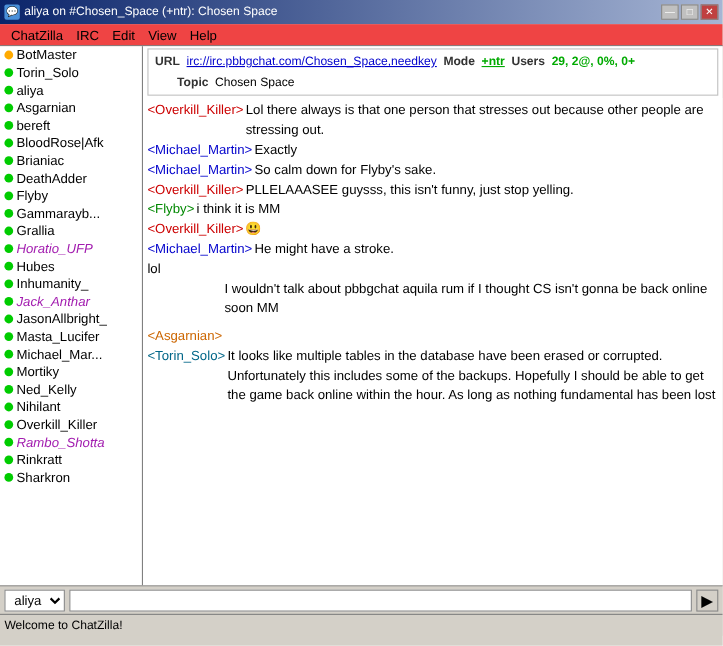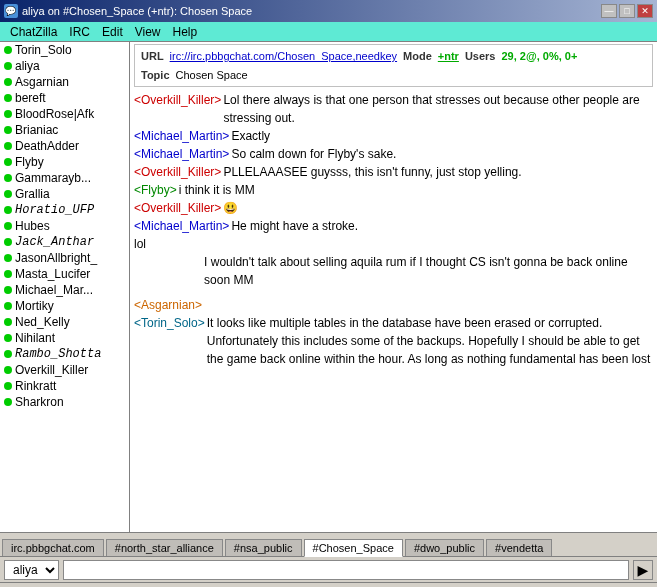--- a/index.html
+++ b/index.html
@@ -49,21 +49,21 @@
       border: 1px solid #888;
       font-size: 9px;
       display: flex;
       align-items: center;
       justify-content: center;
       cursor: pointer;
     }
     .title-btn.close { background: #c04040; color: white; }
     
     #menu-bar {
-      background: #5eead4;
+      background: #ef4444;
       height: 20px;
       display: flex;
       align-items: center;
       padding: 0 4px;
       border-bottom: 1px solid #808080;
     }
     .menu-item {
       padding: 2px 6px;
       font-size: 12px;
       cursor: pointer;
@@ -83,21 +83,21 @@
     }
     .user-item {
       display: flex;
       align-items: center;
       padding: 1px 4px;
       font-size: 12px;
       cursor: pointer;
       white-space: nowrap;
       overflow: hidden;
     }
-    .user-item.highlighted { color: #000000; font-style: italic; font-family: Liberation Mono, monospace; }
+    .user-item.highlighted { color: #a21caf; font-style: italic; }
     .status-dot {
       width: 8px;
       height: 8px;
       border-radius: 50%;
       margin-right: 3px;
       flex-shrink: 0;
     }
     .dot-green { background: #00cc00; }
     .dot-yellow { background: #ffaa00; }
     
@@ -125,20 +125,21 @@
     }
     #url-bar .label { font-weight: bold; color: #333; }
     #url-bar .url-link { color: #0000cc; text-decoration: underline; cursor: pointer; }
     #url-bar .mode-val { color: #00aa00; font-weight: bold; text-decoration: underline; }
     #url-bar .users-val { color: #00aa00; font-weight: bold; }
     #url-bar .topic-row {
       display: flex;
       align-items: baseline;
       gap: 6px;
       margin-top: 2px;
+      margin-left: 20px;
     }
     
     #chat-messages {
       flex: 1;
       overflow-y: auto;
       padding: 2px 4px;
       font-size: 12px;
       line-height: 1.5;
       background: white;
     }
@@ -249,20 +250,24 @@
     <span class="menu-item">ChatZilla</span>
     <span class="menu-item">IRC</span>
     <span class="menu-item">Edit</span>
     <span class="menu-item">View</span>
     <span class="menu-item">Help</span>
   </div>
 
   <div id="main">
 
     <div id="user-list">
+    <div class="user-item">
+          <div class="status-dot dot-yellow"></div>
+          <span>BotMaster</span>
+        </div>
         <div class="user-item">
           <div class="status-dot dot-green"></div>
           <span>Torin_Solo</span>
         </div>
         <div class="user-item">
           <div class="status-dot dot-green"></div>
           <span>aliya</span>
         </div>
         <div class="user-item">
           <div class="status-dot dot-green"></div>
@@ -297,20 +302,24 @@
           <span>Grallia</span>
         </div>
         <div class="user-item highlighted">
           <div class="status-dot dot-green"></div>
           <span>Horatio_UFP</span>
         </div>
         <div class="user-item">
           <div class="status-dot dot-green"></div>
           <span>Hubes</span>
         </div>
+        <div class="user-item">
+          <div class="status-dot dot-green"></div>
+          <span>Inhumanity_</span>
+        </div>
         <div class="user-item highlighted">
           <div class="status-dot dot-green"></div>
           <span>Jack_Anthar</span>
         </div>
         <div class="user-item">
           <div class="status-dot dot-green"></div>
           <span>JasonAllbright_</span>
         </div>
         <div class="user-item">
           <div class="status-dot dot-green"></div>
@@ -325,27 +334,27 @@
           <span>Mortiky</span>
         </div>
         <div class="user-item">
           <div class="status-dot dot-green"></div>
           <span>Ned_Kelly</span>
         </div>
         <div class="user-item">
           <div class="status-dot dot-green"></div>
           <span>Nihilant</span>
         </div>
+        <div class="user-item">
+          <div class="status-dot dot-green"></div>
+          <span>Overkill_Killer</span>
+        </div>
         <div class="user-item highlighted">
           <div class="status-dot dot-green"></div>
           <span>Rambo_Shotta</span>
-        </div>
-        <div class="user-item">
-          <div class="status-dot dot-green"></div>
-          <span>Overkill_Killer</span>
         </div>
         <div class="user-item">
           <div class="status-dot dot-green"></div>
           <span>Rinkratt</span>
         </div>
         <div class="user-item">
           <div class="status-dot dot-green"></div>
           <span>Sharkron</span>
         </div>
       </div>
@@ -394,38 +403,30 @@
           </div>
           <div class="msg-line">
             <span class="nick" style="color: rgb(0, 0, 204);">&lt;Michael_Martin&gt;</span>
             <span class="msg-text"> He might have a stroke.</span>
           </div>
           <div class="msg-line">
             <span class="msg-text"> lol</span>
           </div>
           <div class="msg-line">
             <span class="nick" style="color: rgb(204, 102, 0); margin-top: 43px;">&lt;Asgarnian&gt;</span>
-            <span class="msg-text"> I wouldn't talk about selling aquila rum if I thought CS isn't gonna be back online soon MM</span>
+            <span class="msg-text"> I wouldn't talk about pbbgchat aquila rum if I thought CS isn't gonna be back online soon MM</span>
           </div>
           <div class="msg-line">
             <span class="nick" style="color: rgb(0, 102, 136);">&lt;Torin_Solo&gt;</span>
             <span class="msg-text"> It looks like multiple tables in the database have been erased or corrupted. Unfortunately this includes some of the backups. Hopefully I should be able to get the game back online within the hour. As long as nothing fundamental has been lost</span>
           </div>
         </div>
     </div>
   </div>
 
-  <div id="tab-bar">
-  <div class="tab">irc.pbbgchat.com</div>
-      <div class="tab">#north_star_alliance</div>
-      <div class="tab">#nsa_public</div>
-      <div class="tab active">#Chosen_Space</div>
-      <div class="tab">#dwo_public</div>
-      <div class="tab">#vendetta</div>
-    </div>
 
   <div id="input-bar">
     <select id="nick-dropdown">
       <option>aliya</option>
     </select>
     <input id="message-input" type="text" placeholder="" style="">
     <div id="send-btn">▶</div>
   </div>
 
   <div id="status-bar">

